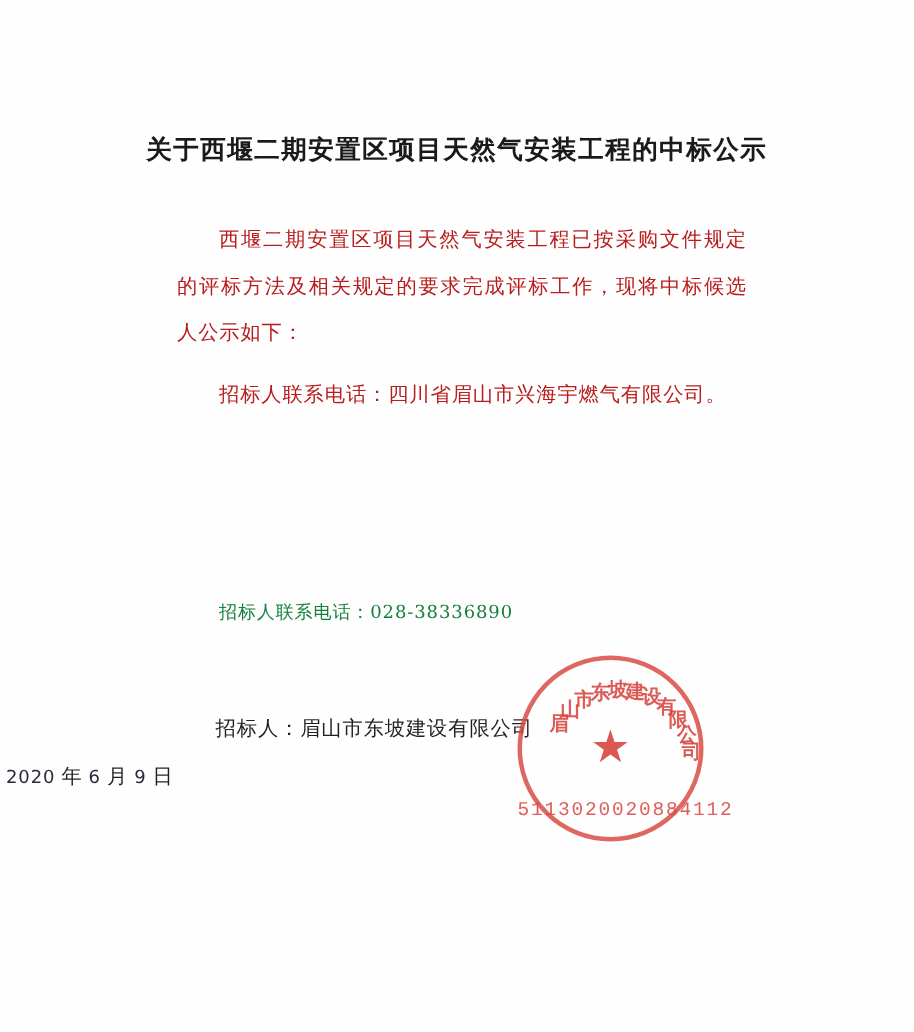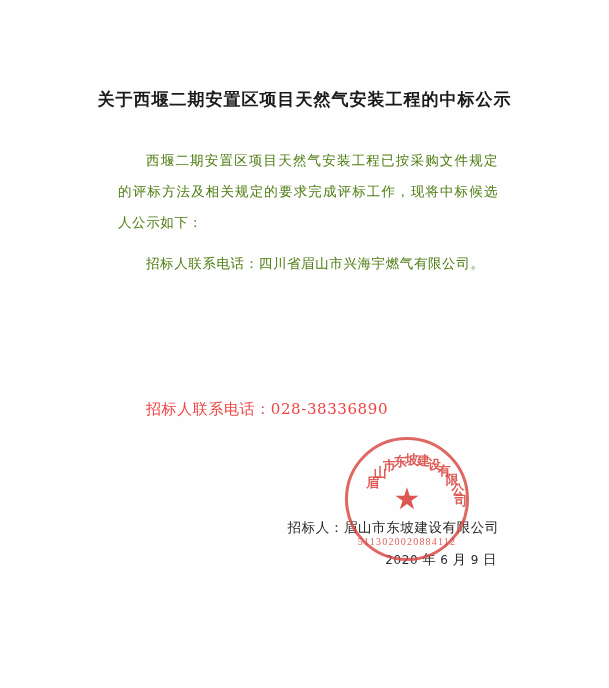--- a/index.html
+++ b/index.html
@@ -36,53 +36,52 @@
   .body-block {
     position: absolute;
     top: 145px;
     left: 118px;
     width: 380px;
   }
   .para {
     font-size: 13.5px;
     line-height: 31px;
     text-align: justify;
-    color: #4d7c0f;
+    color: #b91c1c;
     letter-spacing: 0.6px;
     margin: 0 0 0 0;
   }
   .para.indent {
     text-indent: 28px;
   }
   .gap-sm { height: 10px; }
   .contact {
     position: absolute;
     top: 400px;
     left: 146px;
-    font-size: 15px;
+    font-size: 12px;
     letter-spacing: 0.6px;
-    color: #ef4444;
+    color: #15803d;
   }
   .signature {
     position: absolute;
     top: 470px;
     left: 0;
     width: 609px;
   }
   .sig-line {
-    text-align: right;
+    text-align: center;
     padding-right: 110px;
     font-size: 13.5px;
     letter-spacing: 0.6px;
     color: #231f1e;
     line-height: 32px;
-    margin-top: 41px;
   }
   .date-line {
-    text-align: right;
+    text-align: left;
     padding-right: 112px;
     font-size: 13.5px;
     letter-spacing: 0.6px;
     color: #231f1e;
     line-height: 32px;
   }
   .date-line .handwritten {
     font-family: "DejaVu Sans", "Liberation Sans", sans-serif;
     font-size: 12px;
     color: #2a2a38;
@@ -131,24 +130,24 @@
     font-family: "DejaVu Serif", "Liberation Serif", serif;
     transform-origin: 0 0;
     opacity: 0.88;
   }
   .seal-bottom-text {
     position: absolute;
     left: 0;
     bottom: 14px;
     width: 124px;
     text-align: center;
-    font-size: 10px;
+    font-size: 13px;
     color: #d8453f;
     letter-spacing: 1.2px;
-    font-family: Liberation Serif, serif;
+    font-family: Liberation Mono, monospace;
     opacity: 0.85;
   }
 </style>
 </head>
 <body>
 
 <div class="page">
 
   <div class="doc-title">关于西堰二期安置区项目天然气安装工程的中标公示</div>
 

